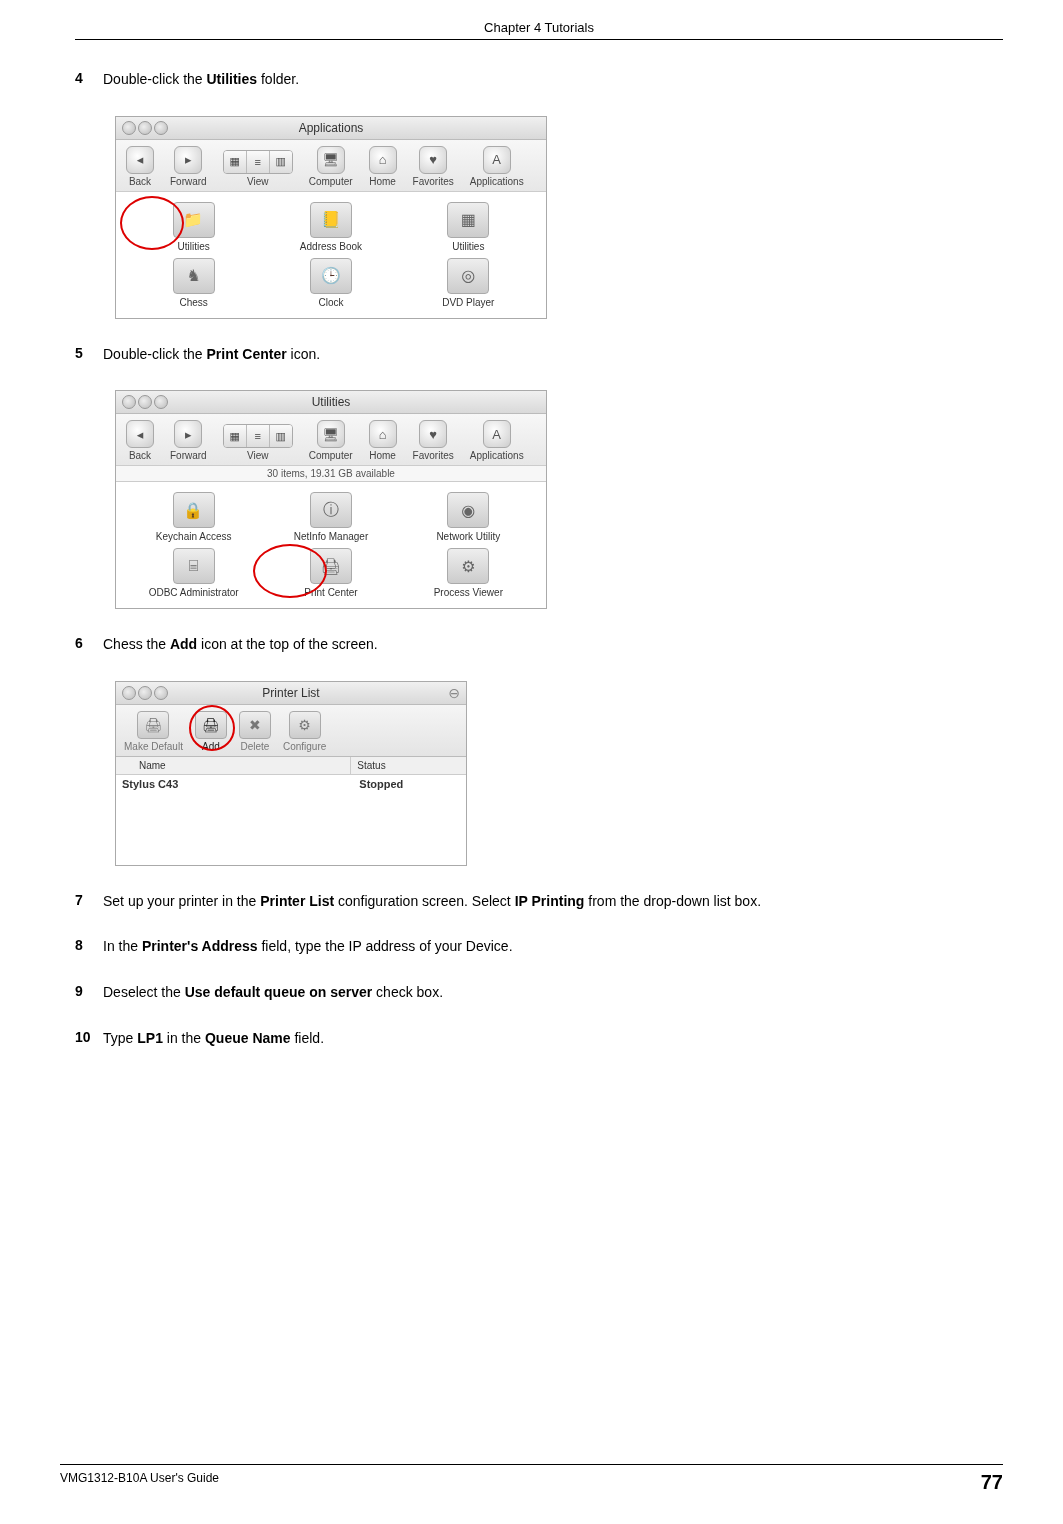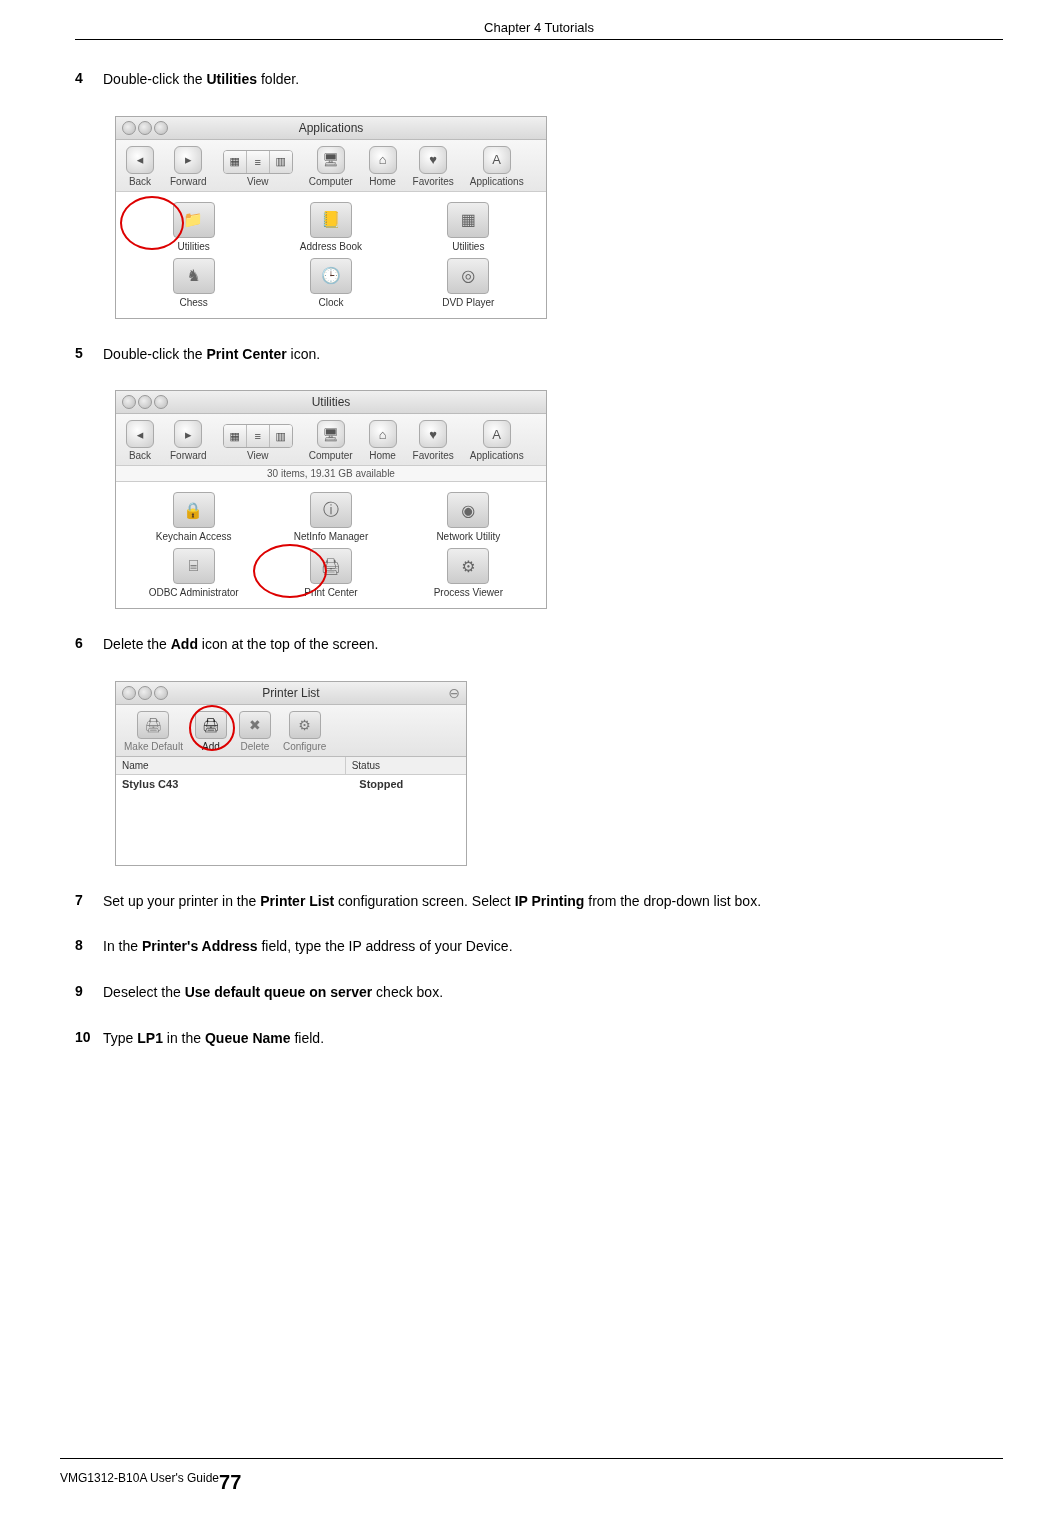--- a/index.html
+++ b/index.html
@@ -149,32 +149,32 @@
     padding: 6px 8px 4px 8px;
     background: linear-gradient(#f5f5f5,#e4e4e4);
     border-bottom: 1px solid #bbb;
     position: relative;
   }
   .pl-item {
     display:flex;flex-direction:column;align-items:center;font-size:10px;color:#777;
   }
   .pl-item.enabled{color:#222;}
   .pl-icon{width:30px;height:26px;background:linear-gradient(#eee,#ccc);border:1px solid #aaa;border-radius:4px;margin-bottom:2px;display:flex;align-items:center;justify-content:center;font-size:14px;}
-  .pl-headers{display:flex;background:#f0f0f0;border-bottom:1px solid #ccc;font-size:10px;}
+  .pl-headers{display:flex;background:#f0f0f0;border-bottom:1px solid #ccc;font-size:10px;padding-left:17px;}
   .pl-headers div{padding:3px 6px;}
   .pl-body{background:#fff;min-height:90px;font-size:11px;}
   .pl-row{display:flex;padding:3px 6px;font-weight:bold;gap:36px;}
   .footer {
     position: absolute;
     bottom: 30px;
     left: 60px; right: 60px;
     border-top: 1px solid #000;
-    padding-top: 12px;
-    display: flex;
-    justify-content: flex-start;
+    padding-top: 6px;
+    display: flex;
+    justify-content: space-between;
     font-size: 12px;
   }
   .footer .pnum { font-size: 20px; font-weight: bold; }
 </style>
 </head>
 <body>
 
 <div class="page">
 
   <div class="header">
@@ -336,21 +336,21 @@
       <div class="fs-item">
           <div class="fs-icon">⚙</div>
           <span>Process Viewer</span>
         </div>
     </div>
   </div>
 
   <div class="step">
     <div class="step-num">6</div>
     <div class="step-text">
-      <span>Delete the </span><span class="bold">Add</span><span> icon at the top of the screen.</span>
+      <span>Chess the </span><span class="bold">Add</span><span> icon at the top of the screen.</span>
     </div>
   </div>
 
   <div class="screenshot printer-list">
     <div class="titlebar">
       <div class="traffic">
         <span class="traffic-dot"></span>
         <span class="traffic-dot"></span>
         <span class="traffic-dot"></span>
       </div>

